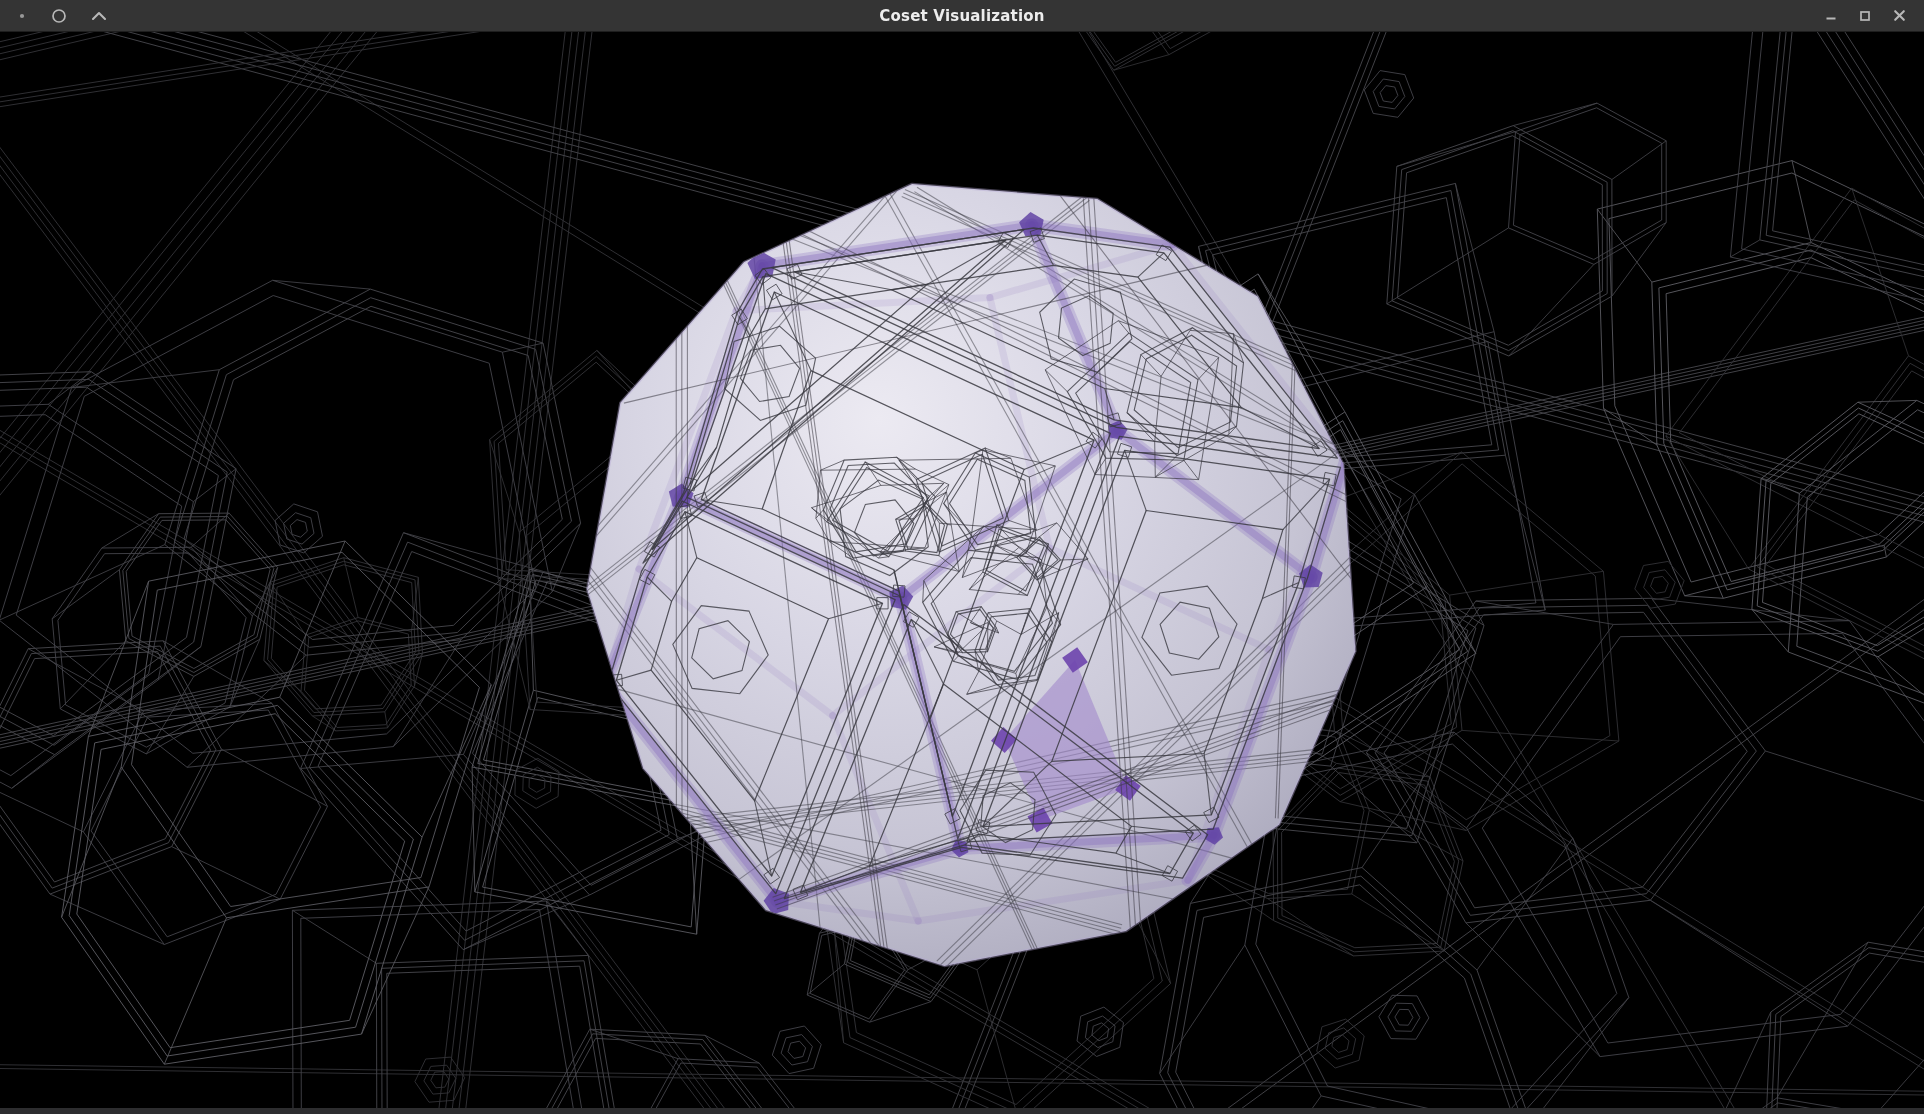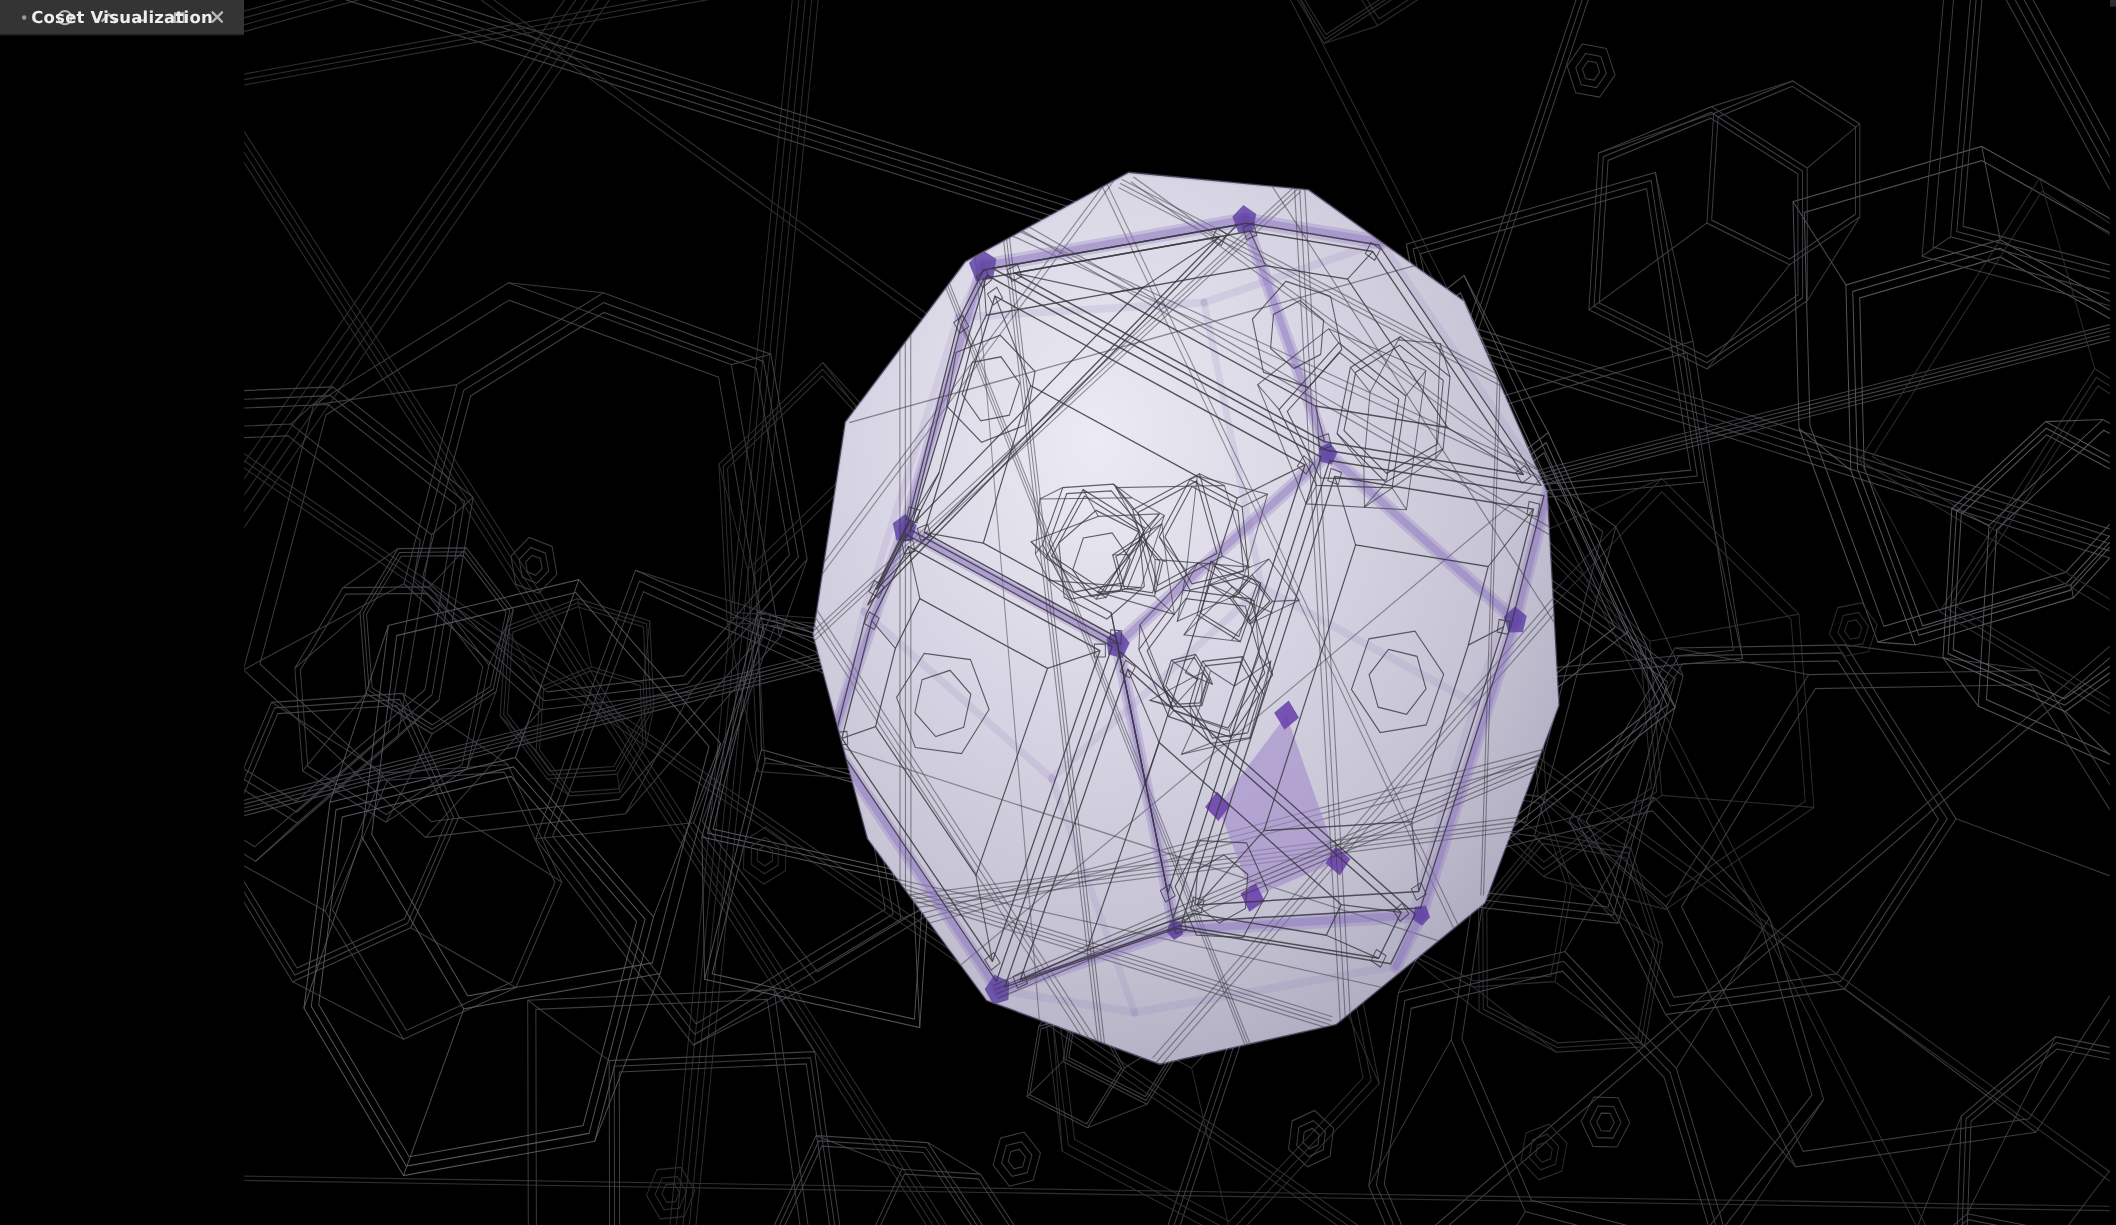--- a/index.html
+++ b/index.html
@@ -1,17 +1,17 @@
 <!DOCTYPE html>
 <html style="--titlebar-bg: #343434; --titlebar-text: #ededed; --titlebar-icon: #b8b8b8;"><head>
 <meta charset="utf-8">
 <style>
   html,body{margin:0;padding:0;background:#000;}
   body{width:1924px;height:1114px;overflow:hidden;font-family:"DejaVu Sans",sans-serif;}
-  .window{width:1924px;height:1114px;display:flex;flex-direction:row;}
+  .window{width:1924px;height:1114px;display:flex;flex-direction:column;}
   .titlebar{
     position:relative;flex:0 0 32px;height:32px;
     background:var(--titlebar-bg,#343434);
     border-bottom:1px solid #1e1e1e;box-sizing:border-box;
     display:flex;align-items:center;justify-content:space-between;
     padding:0 10px;
   }
   .tb-left{display:flex;align-items:center;gap:10px;}
   .tb-right{display:flex;align-items:center;gap:4px;}
   .tb-btn{

